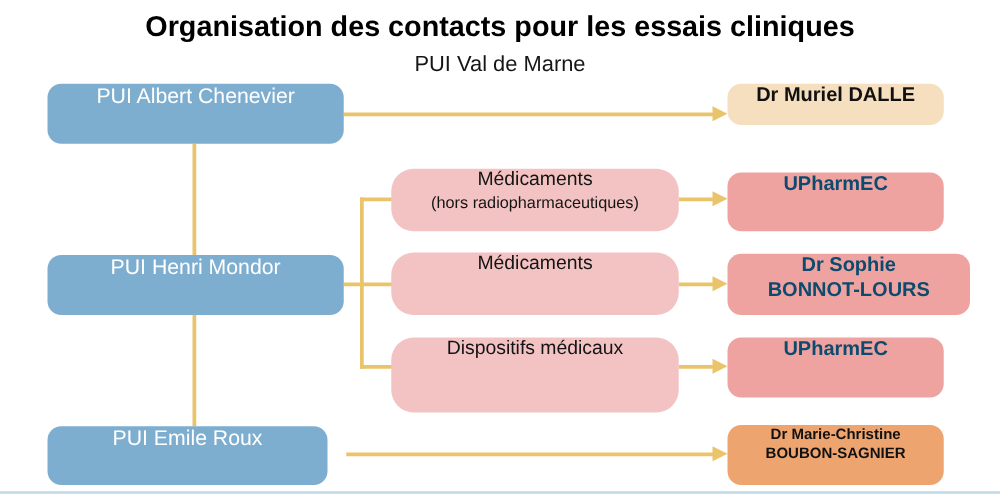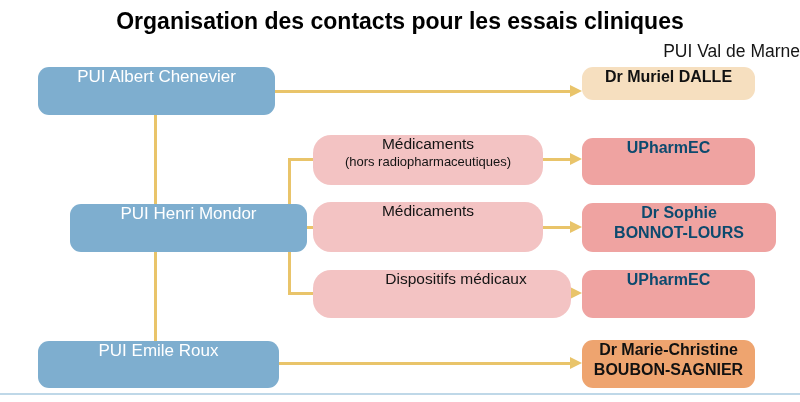--- a/index.html
+++ b/index.html
@@ -5,33 +5,33 @@
   html,body{margin:0;padding:0;background:#fff;}
   .stage{
     position:relative;width:800px;height:402px;background:#ffffff;overflow:hidden;
     font-family:"Liberation Sans", sans-serif;
   }
   .title{
     position:absolute;top:8px;left:0;width:800px;text-align:center;
     font-size:23px;font-weight:bold;color:#000;letter-spacing:0;
   }
   .subtitle{
-    position:absolute;top:41px;left:0;width:800px;text-align:right;
+    position:absolute;top:41px;left:0;width:800px;text-align:center;
     font-size:17.5px;color:#161616;
   }
   .node{
     position:absolute;border-radius:11px;display:flex;flex-direction:column;
     align-items:center;justify-content:flex-start;text-align:center;z-index:2;
     line-height:1.22;
   }
   .node-blue{background:var(--color-blue);color:#fff;font-size:17px;}
   .node-pink-light{background:var(--color-pink-light);color:#141414;font-size:15.5px;border-radius:18px;}
   .node-pink{background:var(--color-pink);color:#0c4a6e;font-size:16px;font-weight:bold;}
   .node-cream{background:var(--color-cream);color:#111;font-size:16px;font-weight:bold;}
-  .node-orange{background:var(--color-orange);color:#111;font-size:16px;font-weight:bold;}
+  .node-orange{background:var(--color-orange);color:#111;font-size:12px;font-weight:bold;}
   .sub-line{font-size:13px;}
   
   .h-line,.v-line{position:absolute;background:var(--color-connector);z-index:1;}
   .h-line{height:3px;}
   .v-line{width:3px;}
   .arrow-head{
     position:absolute;width:0;height:0;z-index:1;
     border-top:6px solid transparent;border-bottom:6px solid transparent;
     border-left:12px solid var(--color-connector);
   }
@@ -63,35 +63,35 @@
 
   <div class="h-line" style="left:543px;top:292px;width:29px;"></div>
   <div class="arrow-head" style="left:570px;top:287px;"></div>
 
   <div class="h-line" style="left:277px;top:362px;width:295px;"></div>
   <div class="arrow-head" style="left:570px;top:357px;"></div>
 
   <div class="node node-blue" style="left:38px;top:67px;width:237px;height:48px;">
     <span>PUI Albert Chenevier</span>
   </div>
-  <div class="node node-blue" style="left:38px;top:204px;width:237px;height:48px;margin-left:32px;">
+  <div class="node node-blue" style="left:38px;top:204px;width:237px;height:48px;">
     <span>PUI Henri Mondor</span>
   </div>
-  <div class="node node-blue" style="left:38px;top:341px;width:241px;height:47px;">
+  <div class="node node-blue" style="left:38px;top:341px;width:224px;height:47px;">
     <span>PUI Emile Roux</span>
   </div>
 
   <div class="node node-pink-light" style="left:313px;top:135px;width:230px;height:50px;">
     <span>Médicaments</span>
     <span class="sub-line">(hors radiopharmaceutiques)</span>
   </div>
   <div class="node node-pink-light" style="left:313px;top:202px;width:230px;height:50px;">
     <span>Médicaments</span>
   </div>
-  <div class="node node-pink-light" style="left:313px;top:270px;width:230px;height:48px;padding-left:28px;">
+  <div class="node node-pink-light" style="left:313px;top:270px;width:230px;height:60px;">
     <span>Dispositifs médicaux</span>
   </div>
 
   <div class="node node-cream" style="left:582px;top:67px;width:173px;height:33px;">
     <span>Dr Muriel DALLE</span>
   </div>
   <div class="node node-pink" style="left:582px;top:138px;width:173px;height:47px;">
     <span>UPharmEC</span>
   </div>
   <div class="node node-pink" style="left:582px;top:203px;width:194px;height:49px;">

